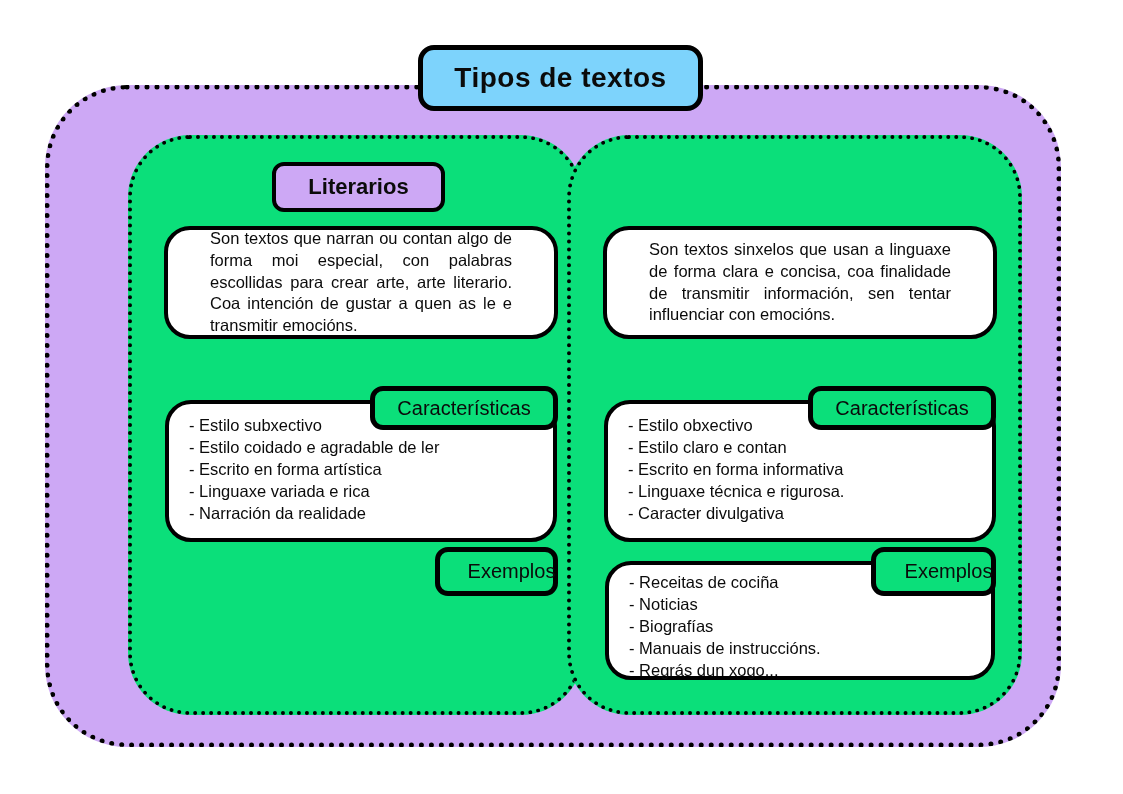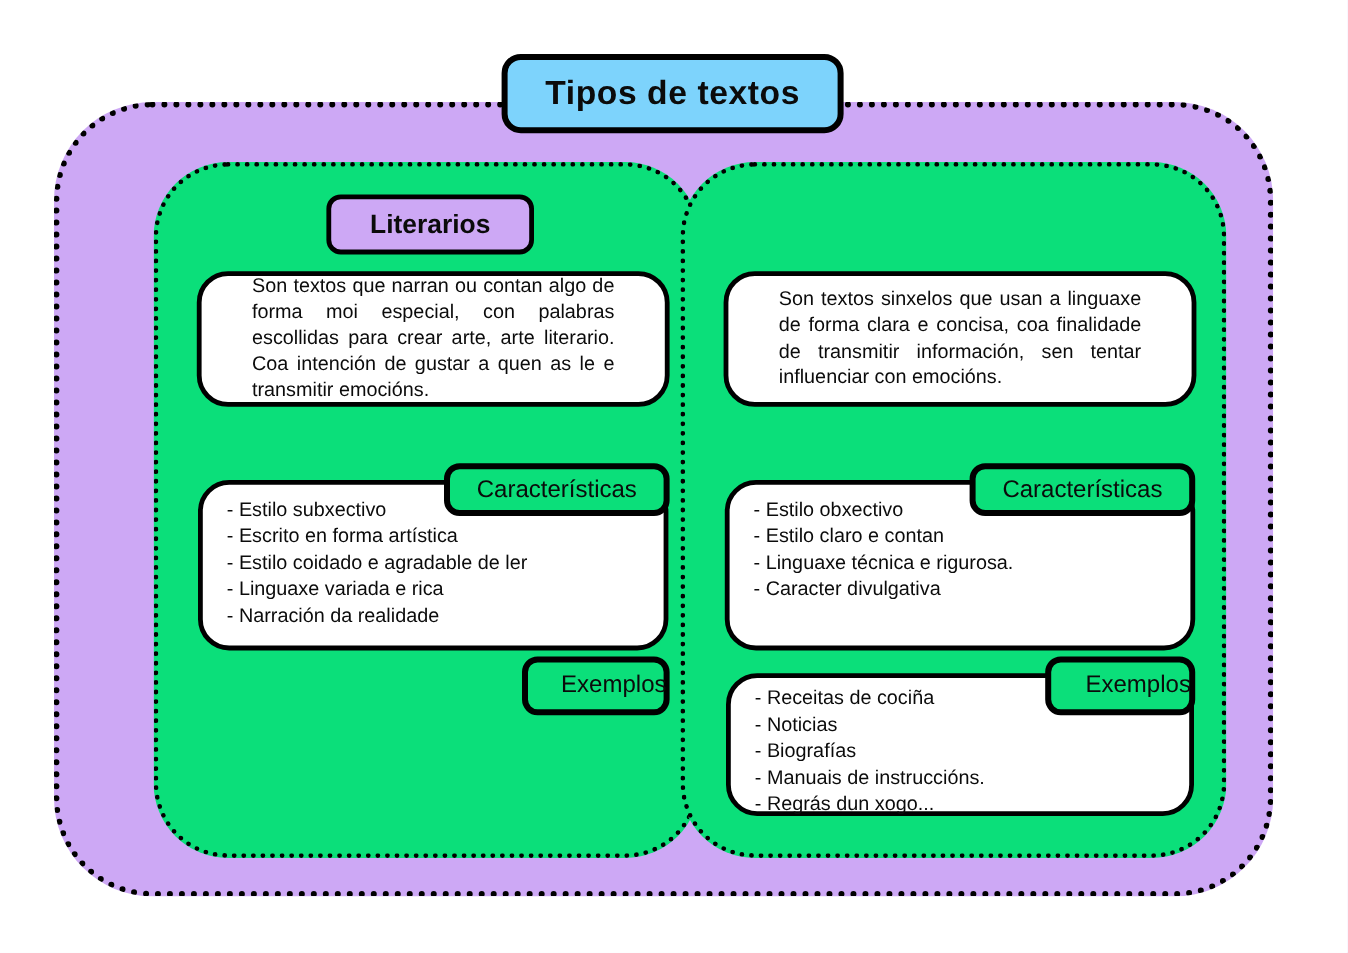--- a/index.html
+++ b/index.html
@@ -142,22 +142,22 @@
       <p class="desc-text">Son textos que narran ou contan algo de forma moi especial, con palabras escollidas para crear arte, arte literario. Coa intención de gustar a quen as le e transmitir emocións.</p>
     </div>
 
     <div class="section-label carac-label">
       <span>Características</span>
     </div>
 
     <div class="white-box carac-box">
       <ul class="plain-list">
         <li>- Estilo subxectivo</li>
+        <li>- Estilo coidado e agradable de ler</li>
         <li>- Escrito en forma artística</li>
-        <li>- Estilo coidado e agradable de ler</li>
         <li>- Linguaxe variada e rica</li>
         <li>- Narración da realidade</li>
       </ul>
     </div>
 
     <div class="section-label exemp-label">
       <span>Exemplos</span>
     </div>
 
 
@@ -171,20 +171,21 @@
     </div>
 
     <div class="section-label carac-label">
       <span>Características</span>
     </div>
 
     <div class="white-box carac-box">
       <ul class="plain-list">
         <li>- Estilo obxectivo</li>
         <li>- Estilo claro e contan</li>
+        <li>- Escrito en forma informativa</li>
         <li>- Linguaxe técnica e rigurosa.</li>
         <li>- Caracter divulgativa</li>
       </ul>
     </div>
 
     <div class="section-label exemp-label">
       <span>Exemplos</span>
     </div>
 
     <div class="white-box exemp-box">

